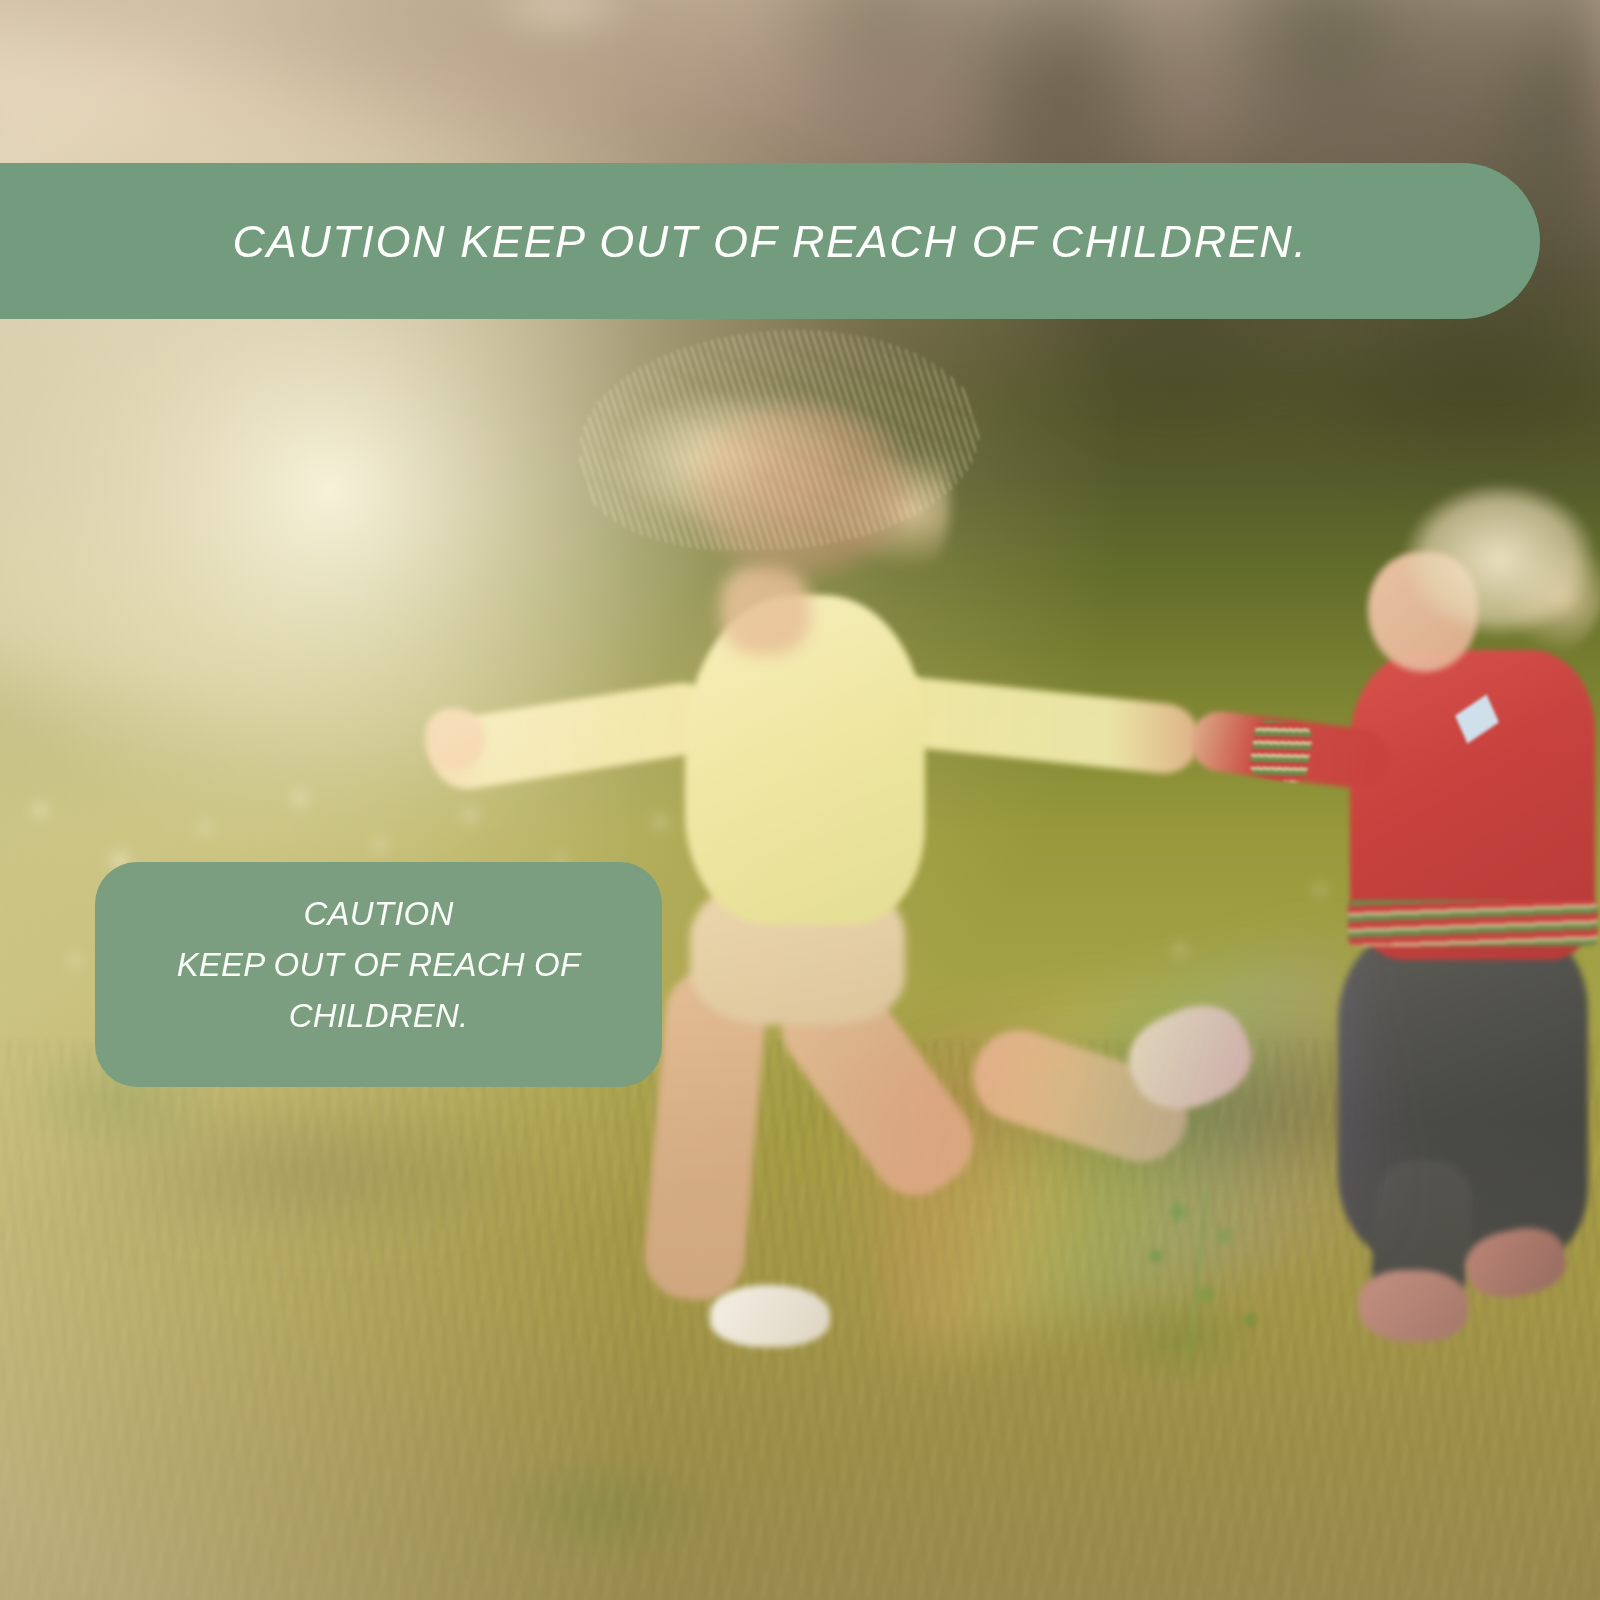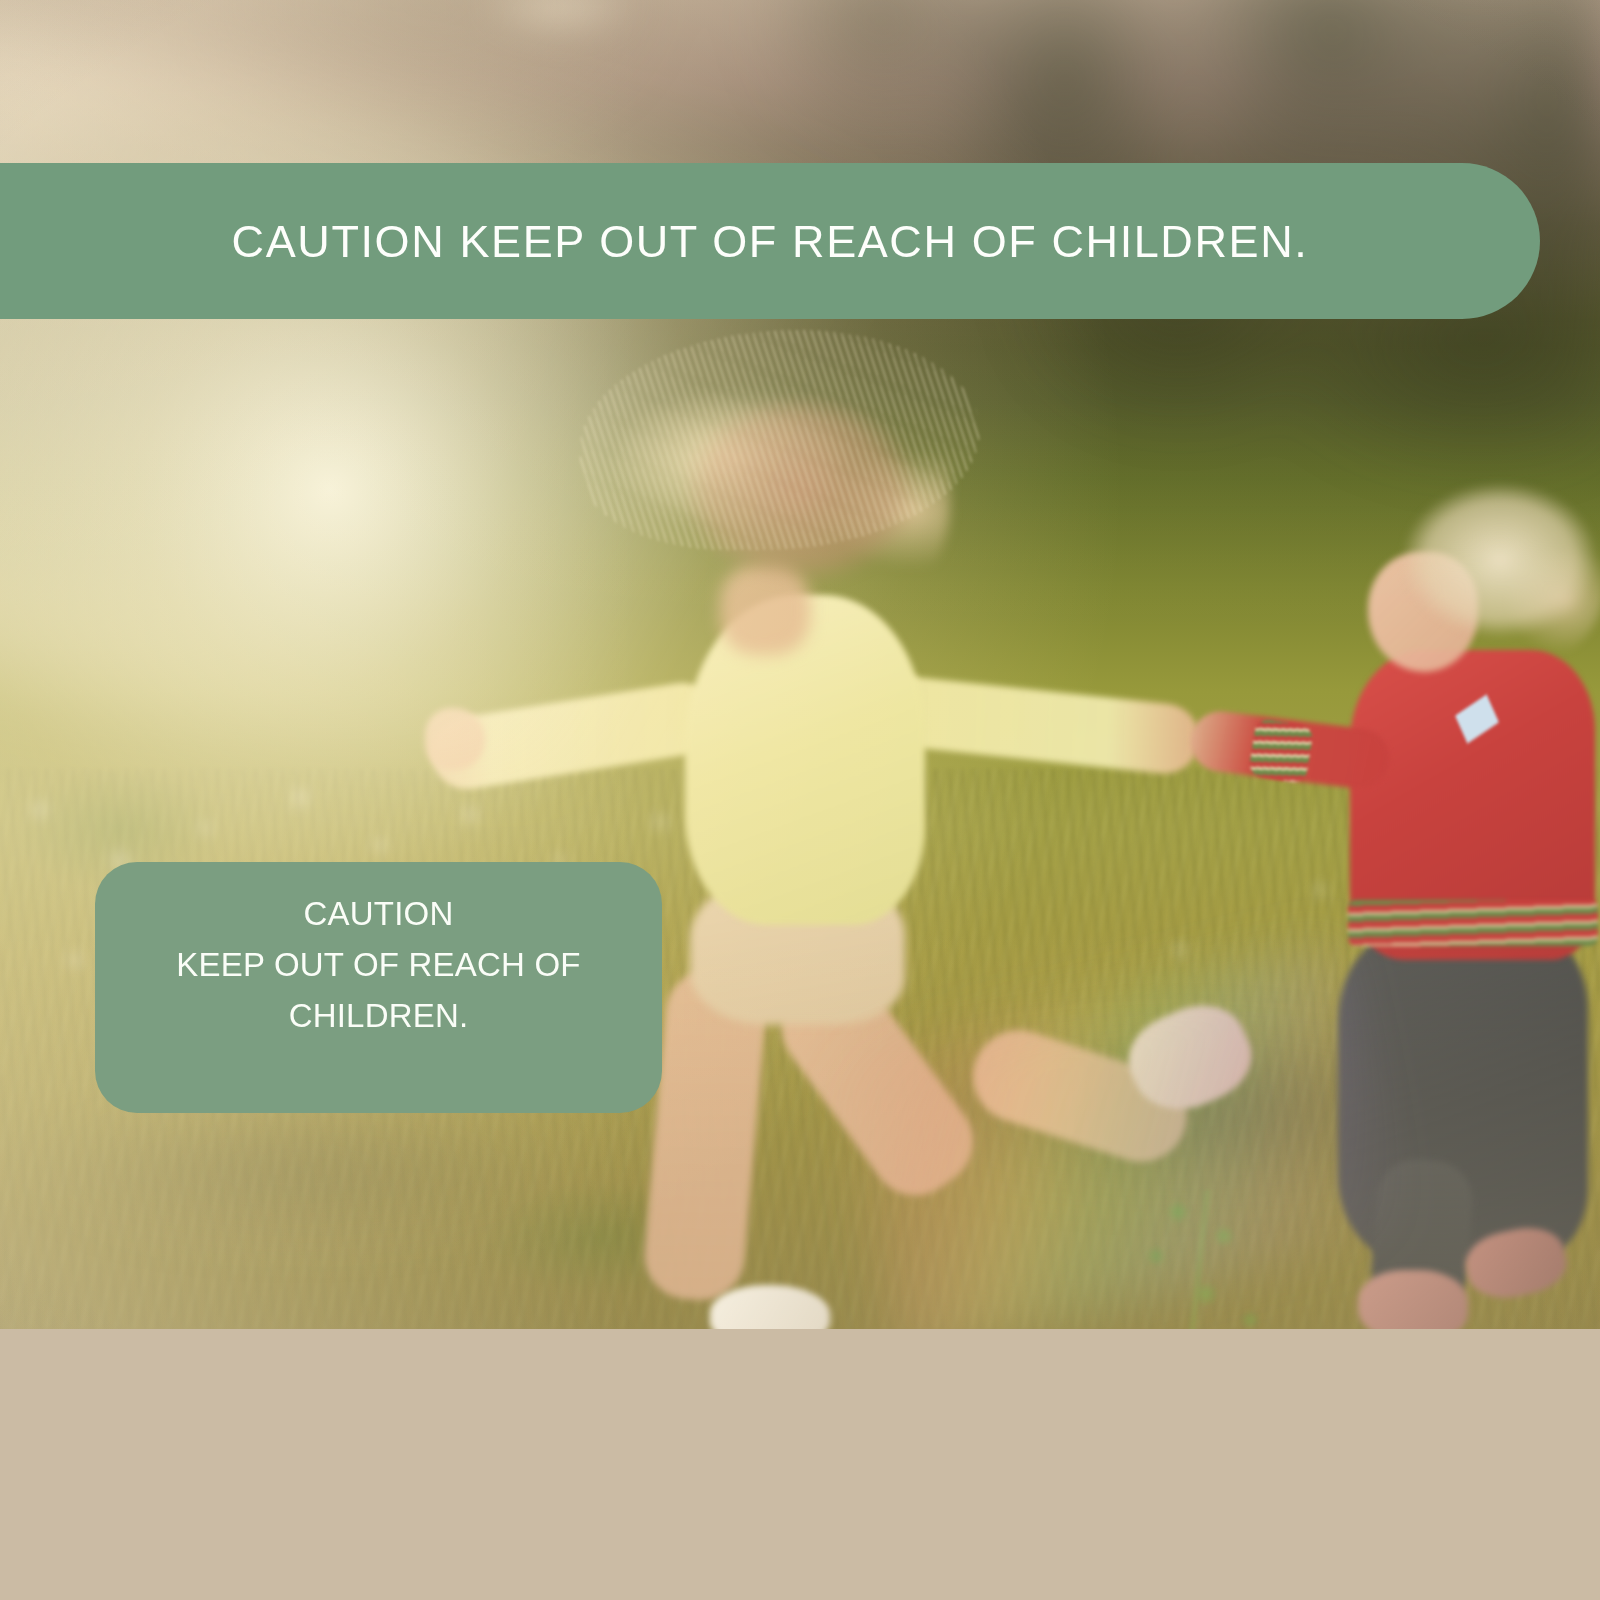--- a/index.html
+++ b/index.html
@@ -5,23 +5,24 @@
   * { margin:0; padding:0; box-sizing:border-box; }
   html, body {
     width:1600px; height:1600px;
     overflow:hidden;
     background:#cbbba4;
     font-family:"Liberation Sans", sans-serif;
   }
 
   #poster {
     position:relative;
-    width:1600px; height:1329px;
+    width:1600px; height:1600px;
     overflow:hidden;
     isolation:isolate;
+    font-style:italic;
   }
 
   
   .photo { position:absolute; inset:0; overflow:hidden; }
 
   
   .ph-base{
     position:absolute; inset:0;
     background:
       linear-gradient(to bottom,
@@ -364,21 +365,21 @@
     letter-spacing:1.6px;
     white-space:nowrap;
     line-height:1;
     font-family:"Liberation Sans", sans-serif;
   }
 
   .info-card{
     position:absolute;
     left:95px; top:862px;
     width:567px;
-    padding:26px 22px 72px;
+    padding:26px 22px 46px;
     background:#7b9e81;
     border-radius:42px;
     z-index:20;
     text-align:center;
   }
   .info-card p{
     color:#fafdf7;
     font-size:33px;
     font-weight:400;
     line-height:51px;

